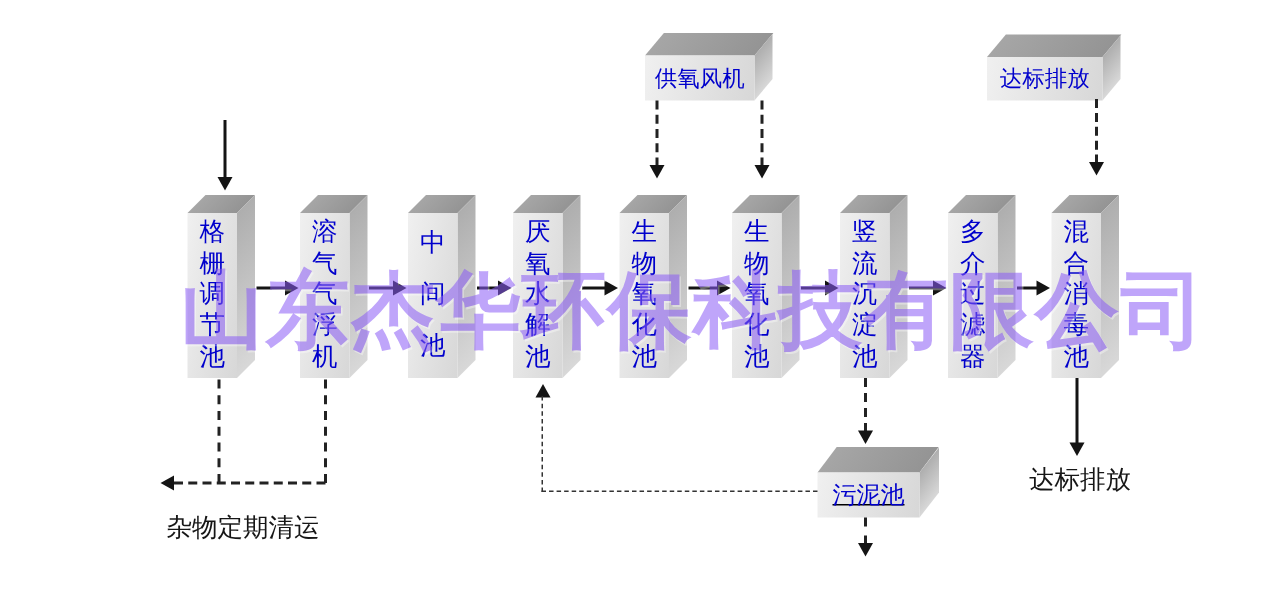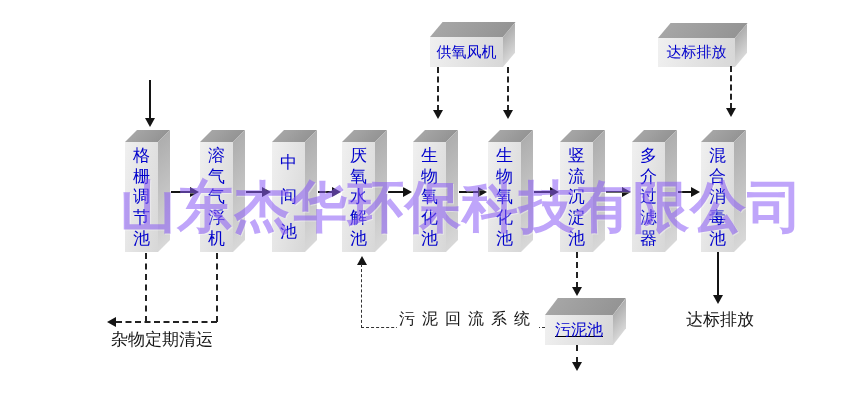--- a/index.html
+++ b/index.html
@@ -266,17 +266,16 @@
     <div class="ln-hd z3" style="left:116px;top:321px;width:101px;"></div>
     <div class="ah ah-l z3" style="left:107px;top:317px;"></div>
   </div>
 
   <div>
     <div class="ah ah-u z3" style="left:357px;top:256px;"></div>
     <div class="ln-vdd z3" style="left:361px;top:264px;height:64px;"></div>
     <div class="ln-hdd z3" style="left:361px;top:327px;width:184px;"></div>
   </div>
 
-  <div class="note" style="left:111px;top:328px;">杂物定期清运</div>
-  <div class="note" style="left:397px;top:309px;font-size:16px;letter-spacing:7px;background:#fff;padding:0 2px;z-index:4;">污泥回流系统</div>
+  <div class="note" style="left:111px;top:340px;">杂物定期清运</div>
   <div class="note" style="left:686px;top:308px;">达标排放</div>
 
 </div>
 
 </body></html>

